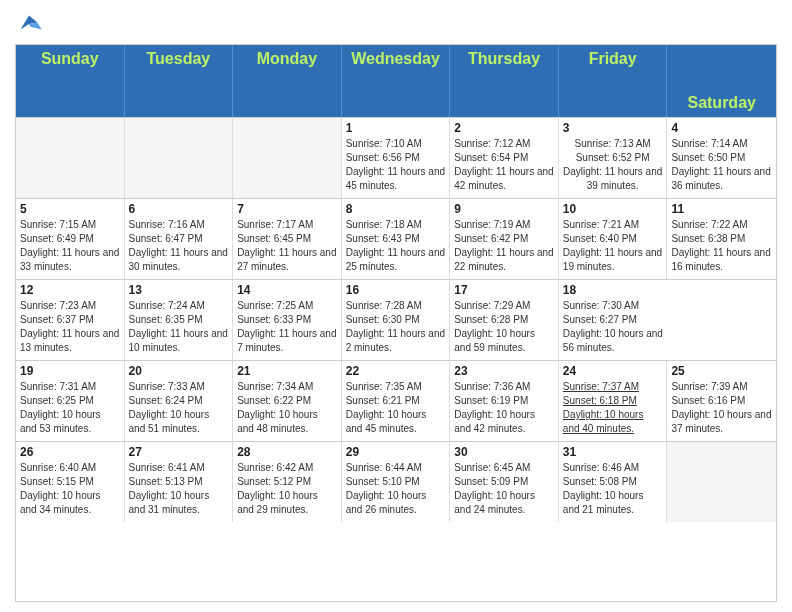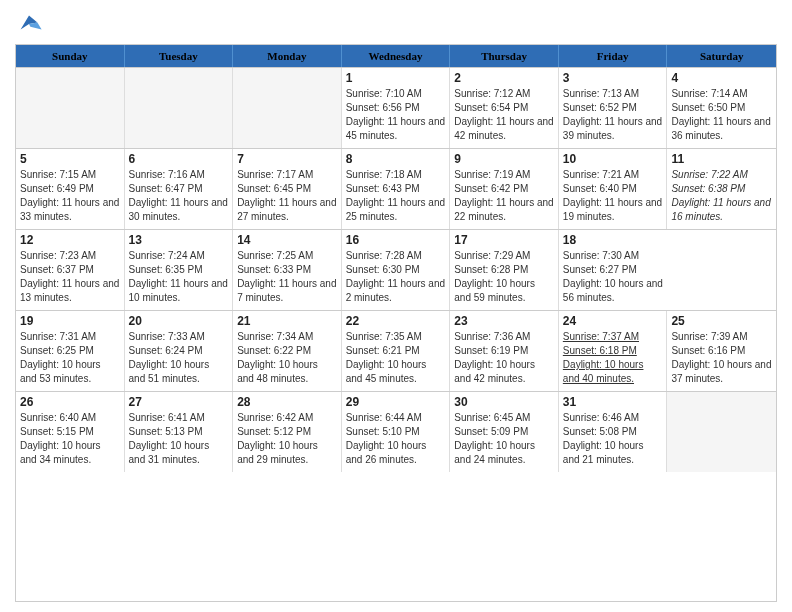--- a/index.html
+++ b/index.html
@@ -55,29 +55,28 @@
     .calendar {
       border: 1px solid #ccc;
       flex: 1;
     }
     .cal-header-row {
       display: grid;
       grid-template-columns: repeat(7, 1fr);
       background: #2f6db5;
     }
     .cal-header-cell {
-      color: #000000;
-      font-size: 11px;
+      color: #bef264;
+      font-size: 16px;
       font-weight: bold;
       text-align: center;
       padding: 5px 3px;
       border-right: 1px solid #5090d0;
-      font-family: Liberation Serif, serif;
-    }
-    .cal-header-cell:last-child { border-right: none; }
+    }
+    .cal-header-cell:last-child { border-right: none; margin-top: 44px; }
     .cal-body {
       display: flex;
       flex-direction: column;
     }
     .cal-week {
       display: grid;
       grid-template-columns: repeat(7, 1fr);
       border-top: 1px solid #ccc;
       flex: 1;
     }
@@ -148,21 +147,21 @@
 Daylight: 11 hours and 45 minutes.</div>
           </div>
           <div class="cal-cell">
             <div class="day-num">2</div>
             <div class="cell-detail" style="white-space: pre-line;">Sunrise: 7:12 AM
 Sunset: 6:54 PM
 Daylight: 11 hours and 42 minutes.</div>
           </div>
           <div class="cal-cell">
             <div class="day-num">3</div>
-            <div class="cell-detail" style="white-space: pre-line;">Sunrise: 7:13 AM
+            <div class="cell-detail" style="white-space: pre-line; text-align: center;">Sunrise: 7:13 AM
 Sunset: 6:52 PM
 Daylight: 11 hours and 39 minutes.</div>
           </div>
           <div class="cal-cell">
             <div class="day-num">4</div>
             <div class="cell-detail" style="white-space: pre-line;">Sunrise: 7:14 AM
 Sunset: 6:50 PM
 Daylight: 11 hours and 36 minutes.</div>
           </div>
         </div>
@@ -198,21 +197,21 @@
 Daylight: 11 hours and 22 minutes.</div>
           </div>
           <div class="cal-cell">
             <div class="day-num">10</div>
             <div class="cell-detail" style="white-space: pre-line;">Sunrise: 7:21 AM
 Sunset: 6:40 PM
 Daylight: 11 hours and 19 minutes.</div>
           </div>
           <div class="cal-cell">
             <div class="day-num">11</div>
-            <div class="cell-detail" style="white-space: pre-line; font-style: italic;">Sunrise: 7:22 AM
+            <div class="cell-detail" style="white-space: pre-line;">Sunrise: 7:22 AM
 Sunset: 6:38 PM
 Daylight: 11 hours and 16 minutes.</div>
           </div>
         </div>
         <div class="cal-week">
           <div class="cal-cell">
             <div class="day-num">12</div>
             <div class="cell-detail" style="white-space: pre-line;">Sunrise: 7:23 AM
 Sunset: 6:37 PM
 Daylight: 11 hours and 13 minutes.</div>

